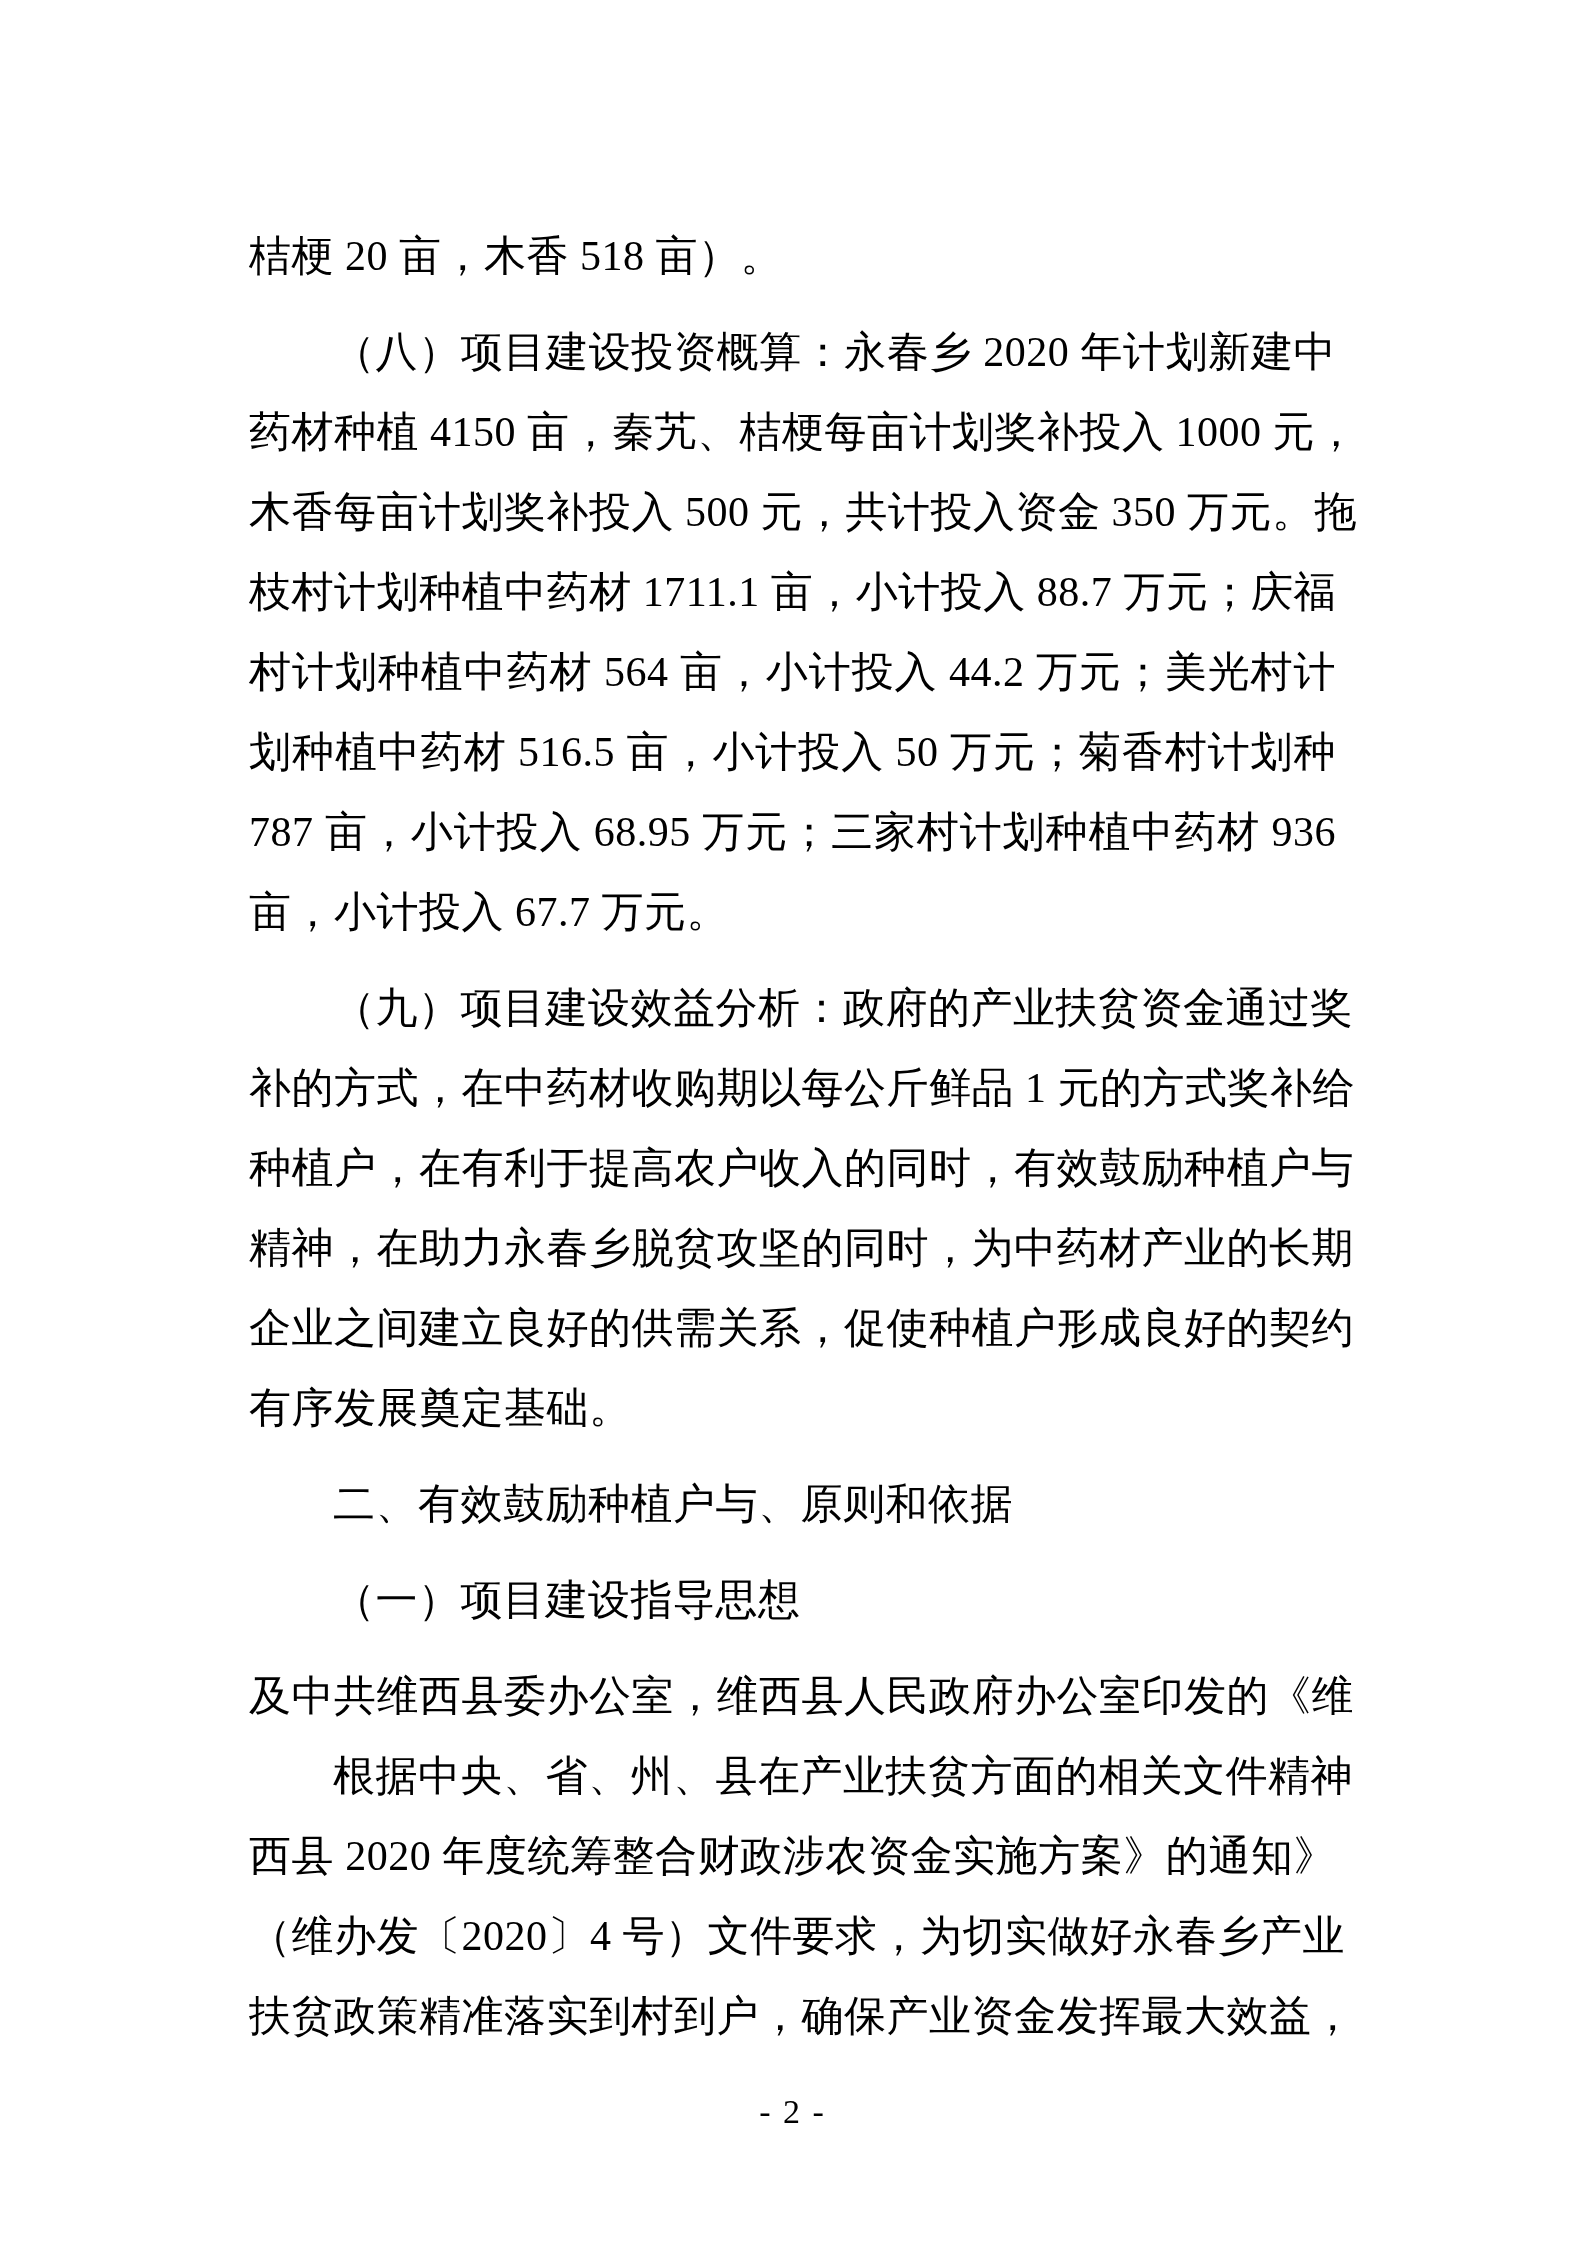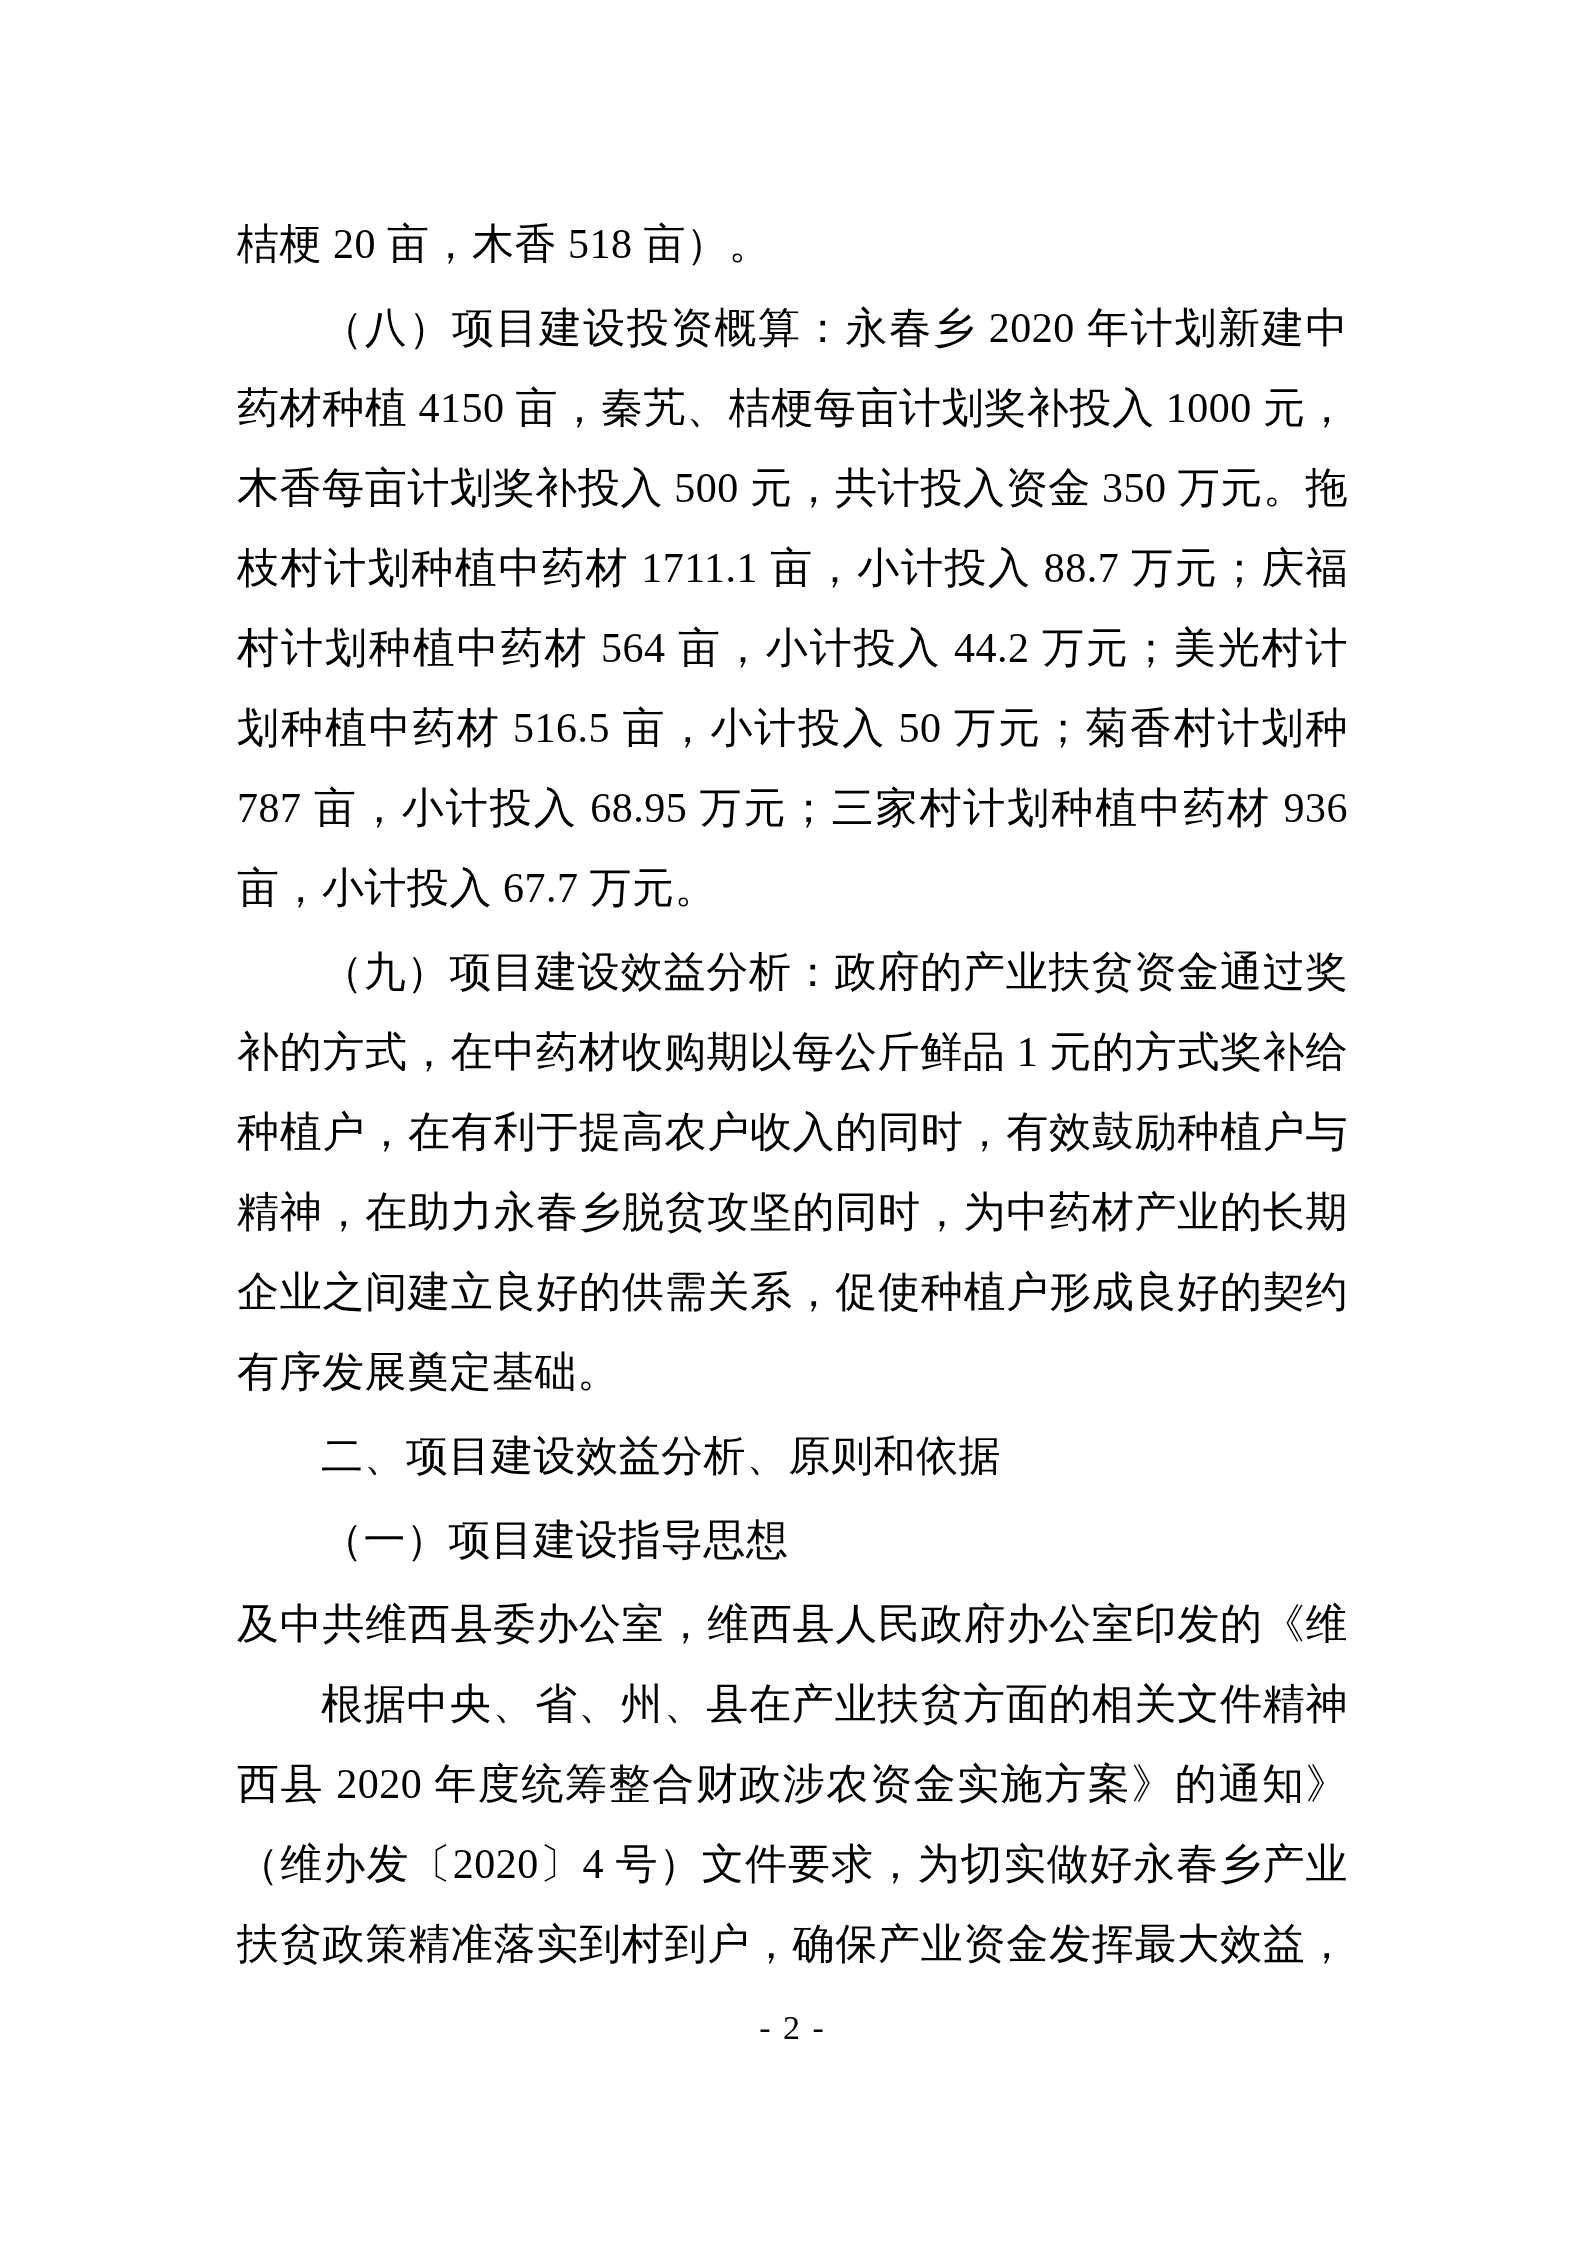--- a/index.html
+++ b/index.html
@@ -14,21 +14,21 @@
     font-family: "Liberation Serif", "DejaVu Serif", serif;
     color: #000000;
     overflow: hidden;
   }
   .page {
     box-sizing: border-box;
     width: 1587px;
     height: 2245px;
     padding: 200px 235px 0 233px;
   }
-  .para { margin: 4px; padding: 0; }
+  .para { margin: 16px; padding: 0; }
   .line {
     height: 80px;
     line-height: 80px;
     font-size: 42px;
     white-space: nowrap;
     letter-spacing: 0.5px;
   }
   .justify {
     text-align: justify;
     text-align-last: justify;
@@ -69,21 +69,21 @@
   <div class="para">
     <div class="line indent justify">（九）项目建设效益分析：政府的产业扶贫资金通过奖</div>
     <div class="line justify">补的方式，在中药材收购期以每公斤鲜品 1 元的方式奖补给</div>
     <div class="line justify">种植户，在有利于提高农户收入的同时，有效鼓励种植户与</div>
     <div class="line justify">精神，在助力永春乡脱贫攻坚的同时，为中药材产业的长期</div>
     <div class="line justify">企业之间建立良好的供需关系，促使种植户形成良好的契约</div>
     <div class="line">有序发展奠定基础。</div>
   </div>
 
   <div class="para">
-    <div class="line indent">二、项目建设效益分析、原则和依据</div>
+    <div class="line indent">二、有效鼓励种植户与、原则和依据</div>
   </div>
 
   <div class="para">
     <div class="line indent">（一）项目建设指导思想</div>
   </div>
 
   <div class="para">
     <div class="line justify">及中共维西县委办公室，维西县人民政府办公室印发的《维</div>
     <div class="line indent justify">根据中央、省、州、县在产业扶贫方面的相关文件精神</div>
     <div class="line justify">西县 2020 年度统筹整合财政涉农资金实施方案》的通知》</div>

